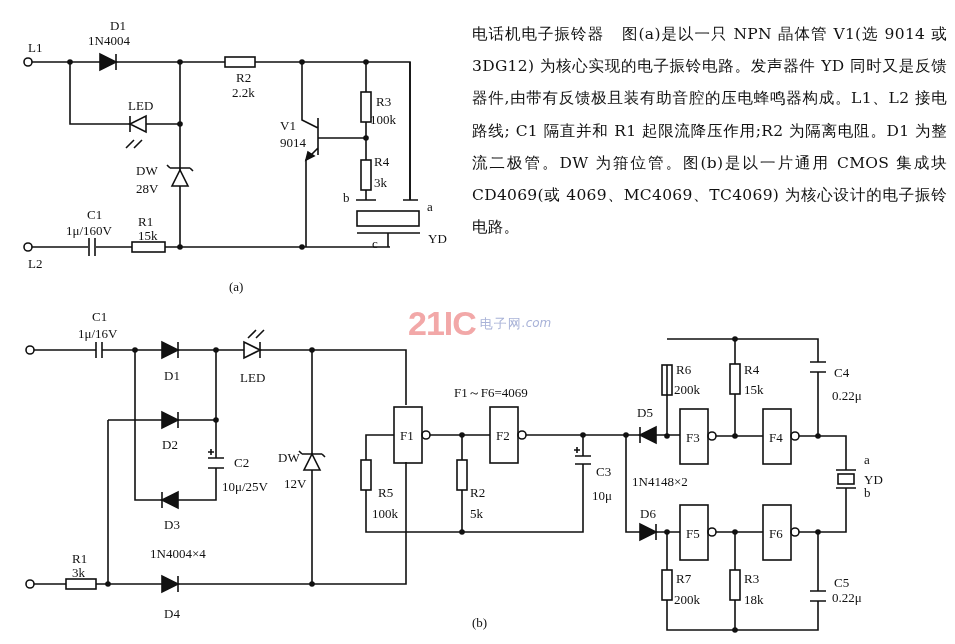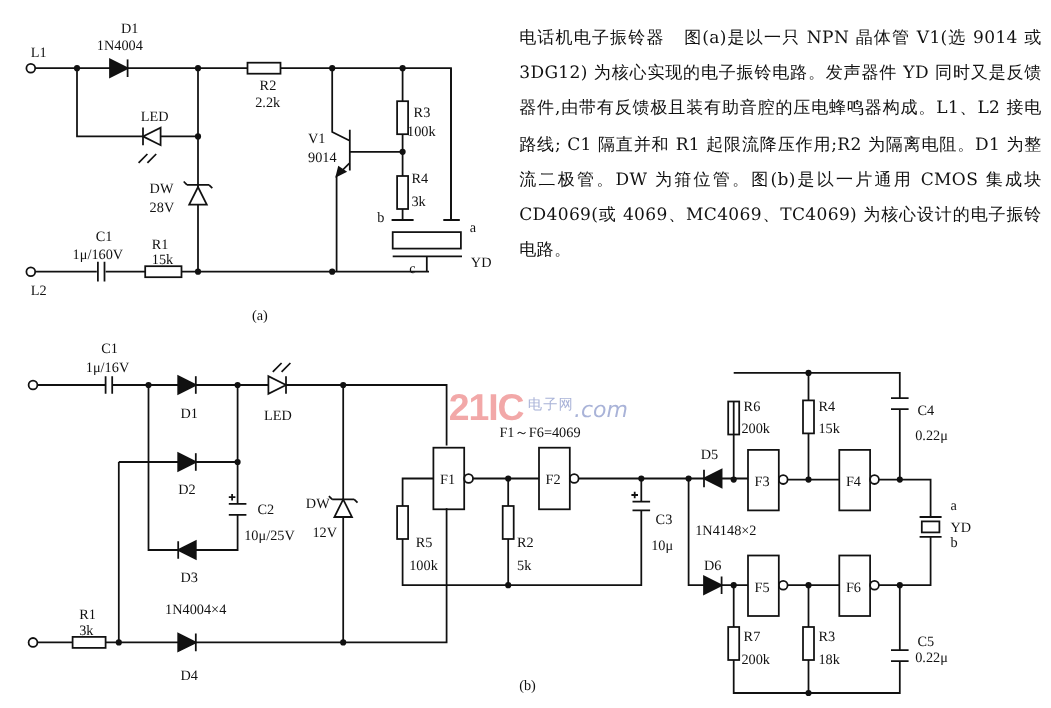--- a/index.html
+++ b/index.html
@@ -2,25 +2,25 @@
 <html><head>
 <meta charset="utf-8">
 <style>
   html,body{margin:0;padding:0;background:#fff;}
   body{width:955px;height:644px;position:relative;overflow:hidden;font-family:"Liberation Serif","DejaVu Serif",serif;color:#111;}
   svg#schem{position:absolute;left:0;top:0;}
   svg text{font-family:"Liberation Serif","DejaVu Serif",serif;fill:#111;}
   .lbl{font-size:13px;}
   .desc{position:absolute;left:472px;top:18px;width:475px;font-size:15.5px;line-height:32.2px;text-align:justify;font-family:"DejaVu Serif","Liberation Serif",serif;letter-spacing:0.3px;}
   .desc .t{font-weight:normal;}
-  .wm{position:absolute;left:408px;top:304px;display:flex;align-items:center;margin-top:48px;}
+  .wm{position:absolute;left:408px;top:304px;display:flex;align-items:center;}
   .wm .n{font-family:"Liberation Sans",sans-serif;font-weight:bold;font-size:34px;color:#f2a8a8;letter-spacing:-1px;}
   .wm .s{display:flex;flex-direction:row;margin-left:4px;font-family:"DejaVu Sans",sans-serif;color:#a9b3d8;line-height:1;}
   .wm .s .a{font-size:13px;letter-spacing:1px;}
-  .wm .s .b{font-size:20px;font-style:italic;}
+  .wm .s .b{font-size:12px;font-style:italic;}
 </style>
 </head>
 <body>
 
 <svg id="schem" width="955" height="644" viewBox="0 0 955 644" xmlns="http://www.w3.org/2000/svg">
   <g stroke="#111" stroke-width="1.6" fill="none">
 
     <circle cx="28" cy="62" r="4"></circle>
     <circle cx="28" cy="247" r="4"></circle>
 

